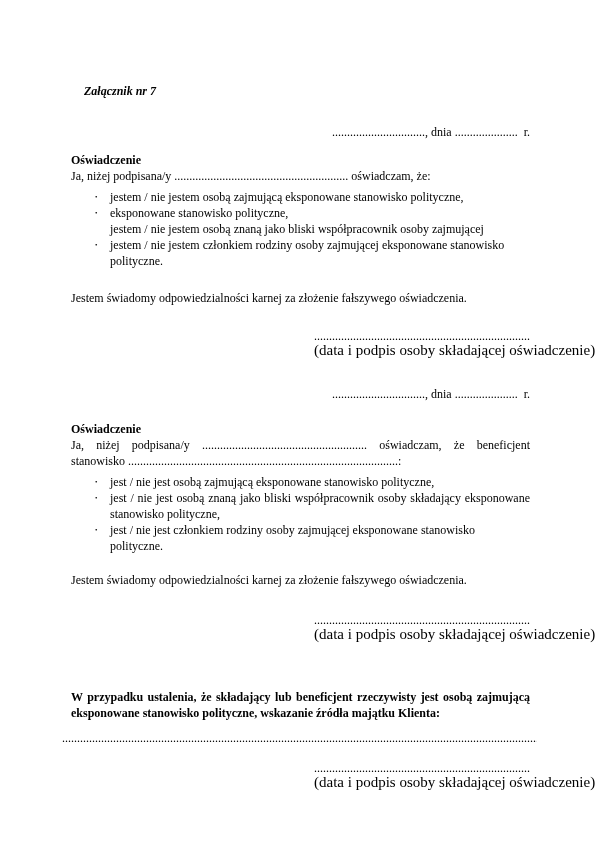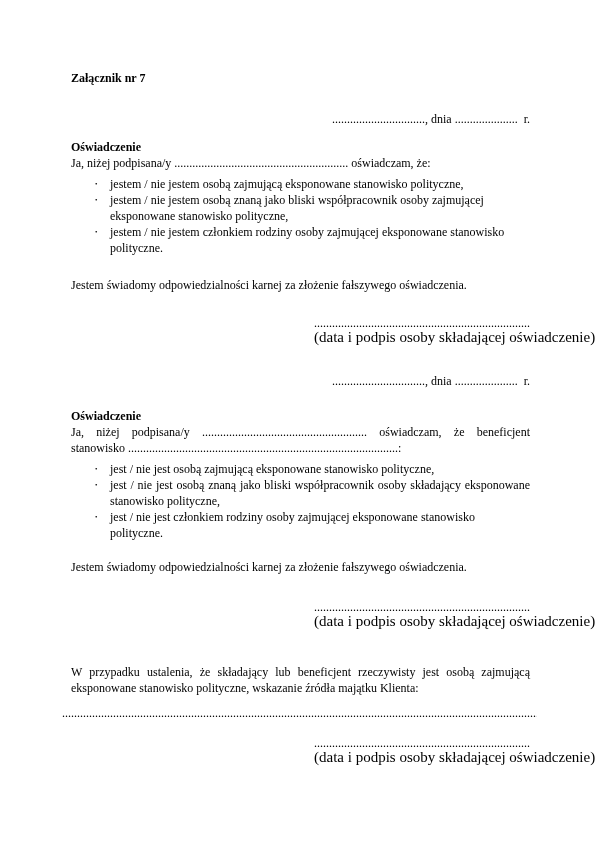--- a/index.html
+++ b/index.html
@@ -16,21 +16,21 @@
     padding: 70px 70px 0 71px;
     overflow: hidden;
   }
   .bold   { font-weight: bold; }
   .right  { text-align: right; }
   .center { }
   .pre    { white-space: pre; }
   
   .jl { text-align: justify; text-align-last: justify; }
 
-  .title { margin: 0; font-size: 12px; line-height: 16px; }
+  .title { margin: 13px; font-size: 12px; line-height: 16px; font-style: italic; }
 
   .date-line { margin-top: 25px; }
   .date-line-2 { margin-top: 29px; }
 
   .heading-1 { margin-top: 12px; }
   .heading-2 { margin-top: 19px; }
 
   .blist { list-style: none; margin: 5px 0 0 0; padding: 0; }
   .blist li { position: relative; padding-left: 39px; }
   .blist .b {
@@ -41,21 +41,21 @@
   .liability-1 { margin-top: 21px; }
   .liability-2 { margin-top: 18px; }
 
   .sig { width: 216px; margin-left: auto; }
   .sig-1 { margin-top: 22px; }
   .sig-2 { margin-top: 24px; }
   .sig-3 { margin-top: 14px; }
   .sig-dots { white-space: nowrap; overflow: hidden; line-height: 16px; }
   .sig-cap  { font-size: 15px; line-height: 13px; text-align: center; white-space: nowrap; }
 
-  .source-para { margin-top: 36px; }
+  .source-para { margin-top: 48px; font-weight: bold; }
 
   .fill-line {
     margin-top: 9px;
     margin-left: -9px;
     margin-right: -7px;
     white-space: nowrap;
     overflow: hidden;
     line-height: 16px;
   }
 </style>
@@ -71,22 +71,22 @@
   <div class="heading-1 center bold">Oświadczenie</div>
   <div>Ja, niżej podpisana/y .......................................................... oświadczam, że:</div>
 
   <ul class="blist">
     <li>
       <span class="b">•</span>
       <div>jestem / nie jestem osobą zajmującą eksponowane stanowisko polityczne,</div>
     </li>
     <li>
       <span class="b">•</span>
+      <div>eksponowane stanowisko polityczne,</div>
       <div>jestem / nie jestem osobą znaną jako bliski współpracownik osoby zajmującej</div>
-      <div>eksponowane stanowisko polityczne,</div>
     </li>
     <li>
       <span class="b">•</span>
       <div>jestem / nie jestem członkiem rodziny osoby zajmującej eksponowane stanowisko</div>
       <div>polityczne.</div>
     </li>
   </ul>
 
   <div class="liability-1">Jestem świadomy odpowiedzialności karnej za złożenie fałszywego oświadczenia.</div>
 

